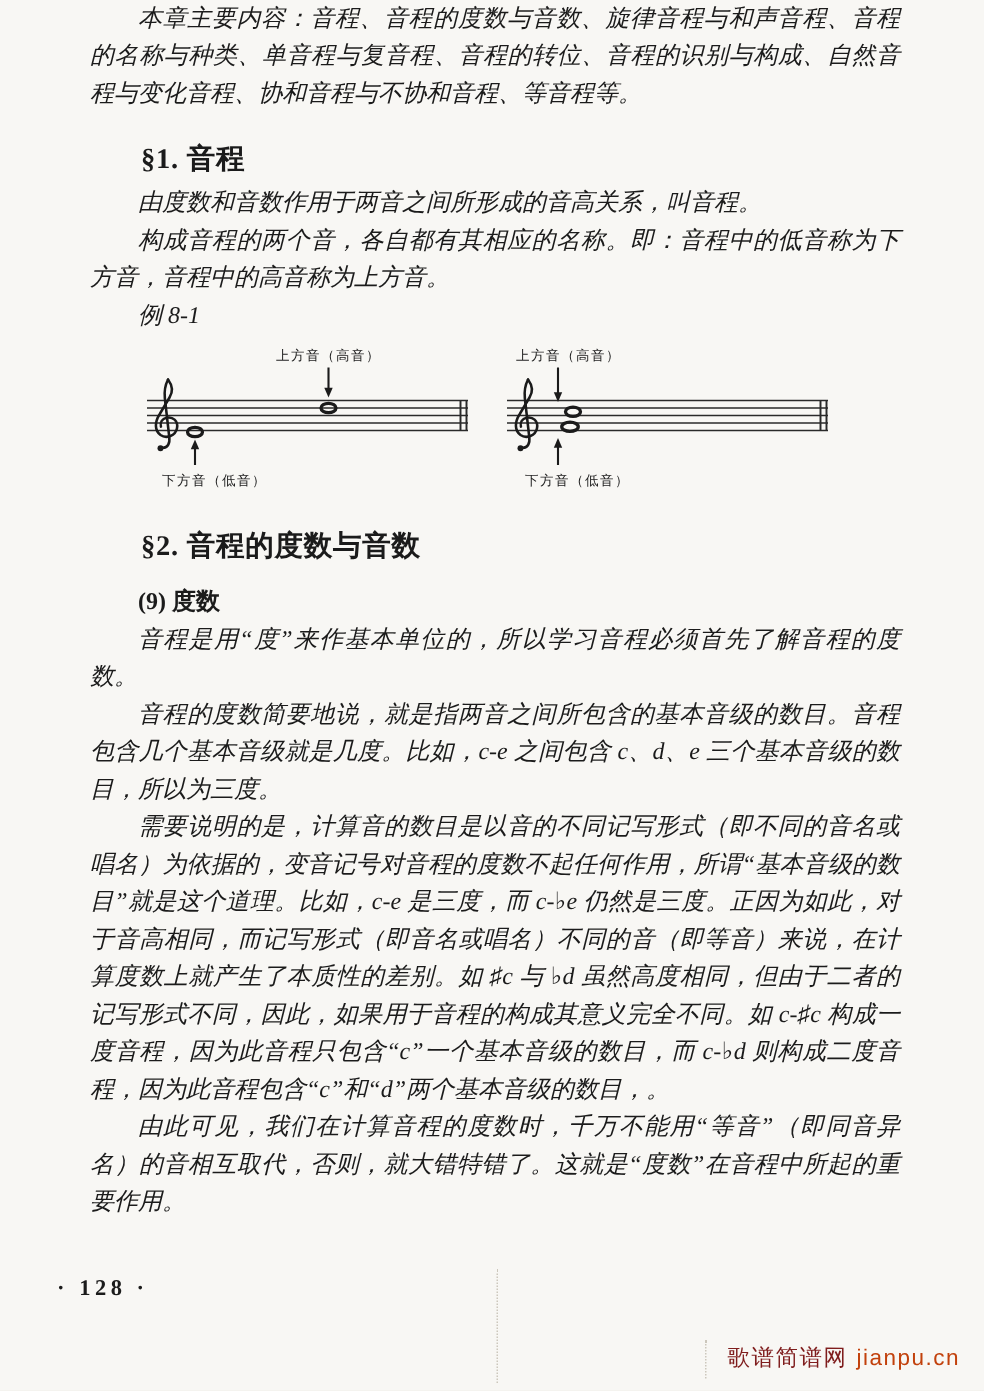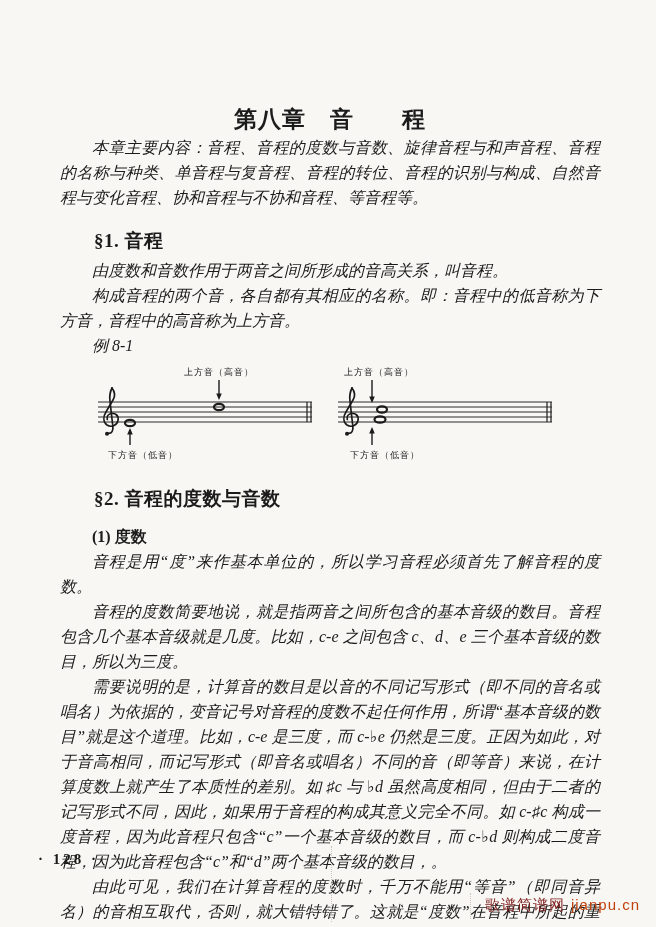--- a/index.html
+++ b/index.html
@@ -50,21 +50,20 @@
   .fold-line{position:absolute;width:0;border-left:1px dotted #ccc7bc;}
   .fold-a{left:331px;top:846px;height:76px;}
   .fold-b{left:470px;top:893px;height:26px;}
 </style>
 </head>
 <body>
 
 <div class="page">
   <div class="content">
 
-    <h1 class="chapter-title">第八章　音　　程</h1>
 
     <p class="body indent intro">本章主要内容：音程、音程的度数与音数、旋律音程与和声音程、音程的名称与种类、单音程与复音程、音程的转位、音程的识别与构成、自然音程与变化音程、协和音程与不协和音程、等音程等。</p>
 
     <h2 class="section-heading">§1. 音程</h2>
     <p class="body indent">由度数和音数作用于两音之间所形成的音高关系，叫音程。</p>
     <p class="body indent">构成音程的两个音，各自都有其相应的名称。即：音程中的低音称为下方音，音程中的高音称为上方音。</p>
     <p class="body indent example-label">例 8-1</p>
 
     <div class="music-figure">
 
@@ -138,21 +137,21 @@
             <line x1="36" y1="81" x2="36" y2="68" stroke="#1b1b1b" stroke-width="1.4"></line>
             <polygon points="36,63 33.2,69.5 38.8,69.5" fill="#1b1b1b"></polygon>
           </g>
         </svg>
         <div class="note-label lower s2l">下方音（低音）</div>
       </div>
 
     </div>
 
     <h2 class="section-heading s2">§2. 音程的度数与音数</h2>
-    <p class="subhead">(1) 度数</p>
+    <p class="subhead">(9) 度数</p>
     <p class="body indent">音程是用“度”来作基本单位的，所以学习音程必须首先了解音程的度数。</p>
     <p class="body indent">音程的度数简要地说，就是指两音之间所包含的基本音级的数目。音程包含几个基本音级就是几度。比如，c-e 之间包含 c、d、e 三个基本音级的数目，所以为三度。</p>
     <p class="body indent">需要说明的是，计算音的数目是以音的不同记写形式（即不同的音名或唱名）为依据的，变音记号对音程的度数不起任何作用，所谓“基本音级的数目”就是这个道理。比如，c-e 是三度，而 c-♭e 仍然是三度。正因为如此，对于音高相同，而记写形式（即音名或唱名）不同的音（即等音）来说，在计算度数上就产生了本质性的差别。如 ♯c 与 ♭d 虽然高度相同，但由于二者的记写形式不同，因此，如果用于音程的构成其意义完全不同。如 c-♯c 构成一度音程，因为此音程只包含“c”一个基本音级的数目，而 c-♭d 则构成二度音程，因为此音程包含“c”和“d”两个基本音级的数目，。</p>
     <p class="body indent">由此可见，我们在计算音程的度数时，千万不能用“等音”（即同音异名）的音相互取代，否则，就大错特错了。这就是“度数”在音程中所起的重要作用。</p>
 
   </div>
 
   <div class="fold-line fold-a"></div>
   <div class="fold-line fold-b"></div>
 

